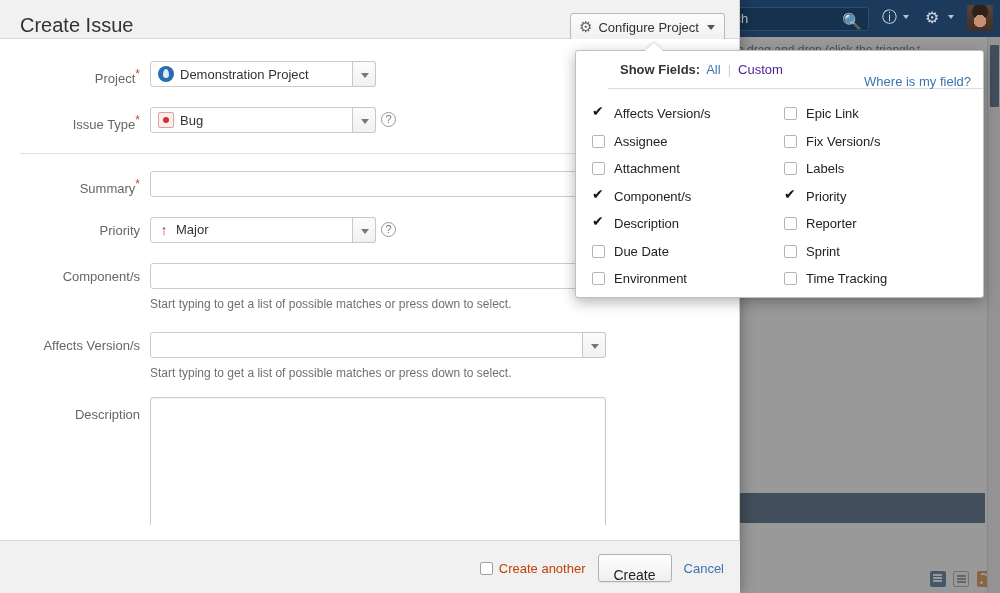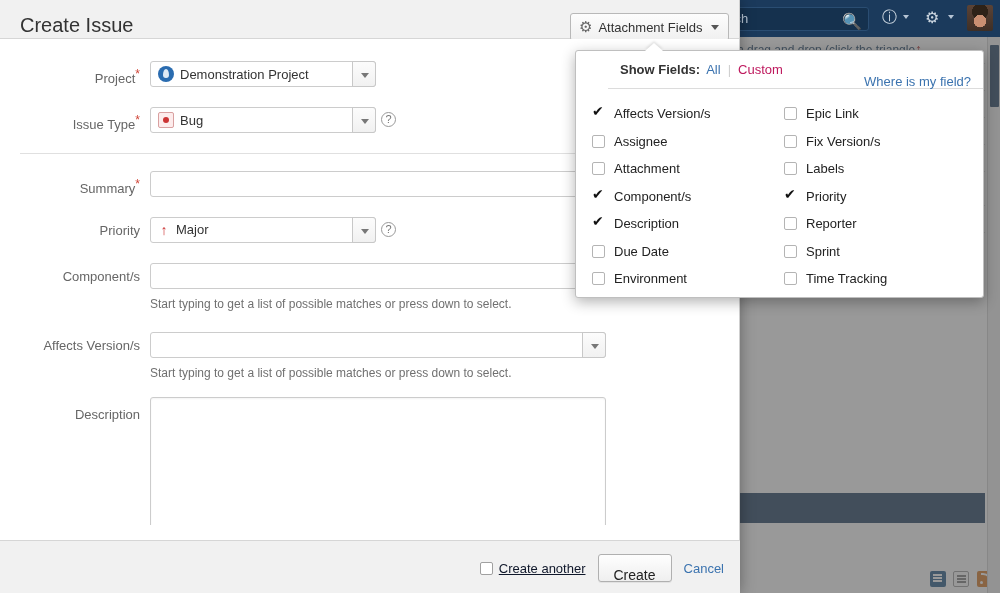--- a/index.html
+++ b/index.html
@@ -234,21 +234,21 @@
   .dlg-footer {
     position: absolute; left: 0; bottom: 0; width: 740px; height: 53px;
     background: #f1f1f1; border-top: 1px solid #d6d6d6;
   }
   .ft-inner {
     position: absolute; right: 16px; top: 13px;
     display: flex; align-items: center; gap: 12px;
   }
   .chk-another {
     display: flex; align-items: center; gap: 6px;
-    font-size: 13px; color: #0f172a; cursor: pointer; text-decoration: underline;
+    font-size: 13px; color: #c2410c; cursor: pointer;
   }
   .cbox {
     width: 13px; height: 13px; border: 1px solid #a0a0a0;
     background: #fff; border-radius: 2px; position: relative; flex: none;
   }
   .btn-create {
     height: 28px; padding: 12px 15px;
     background: linear-gradient(#fefefe,#efefef);
     border: 1px solid #b0b0b0; border-radius: 3px;
     font-size: 14px; color: #222; cursor: pointer;
@@ -282,21 +282,21 @@
     border-bottom: 1px solid #dcdcdc;
   }
   .cfg-head-left {
     position: absolute; left: 12px; top: 11px;
     font-size: 13px; color: #333;
     display: flex; align-items: center; gap: 0px;
   }
   .cfg-showfields { font-weight: bold; margin-right: 6px; }
   .cfg-all { color: #3b73af; cursor: pointer; margin-right: 7px; }
   .cfg-sep { color: #cfcfcf; margin-right: 7px; }
-  .cfg-custom { color: #be185d; cursor: pointer; }
+  .cfg-custom { color: #4c1d95; cursor: pointer; }
   .cfg-where {
     position: absolute; right: 12px; top: 23px;
     font-size: 13px; color: #3b73af; cursor: pointer;
   }
   .cfg-grid {
     position: absolute; left: 0; top: 39px; width: 409px;
     padding: 10px 0 0 0;
   }
   .cfg-col { position: absolute; top: 10px; width: 190px; }
   .cfg-col-l { left: 16px; }
@@ -388,21 +388,21 @@
 </div>
 
 <div id="dimmer"></div>
 
 <div id="dialog">
 
   <div class="dlg-header">
     <div class="dlg-title">Create Issue</div>
     <div class="cfg-btn">
       <span style="font-size:15px;color:#666;">⚙</span>
-      <span>Attachment Fields</span>
+      <span>Configure Project</span>
       <span class="cfg-caret"></span>
     </div>
   </div>
 
   <div class="dlg-body">
 
     <div class="field-row" style="top:28px;">
       <div class="lbl"><span>Project</span><span class="req">*</span></div>
       <div class="inp" style="width:226px;top:-6px;">
         <div class="inp-inner">

